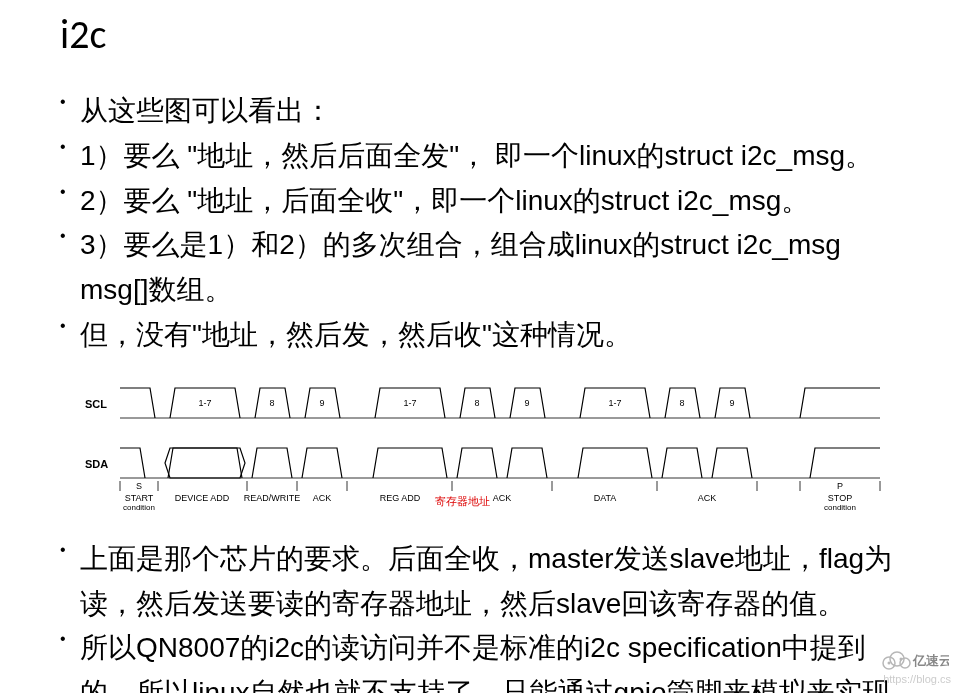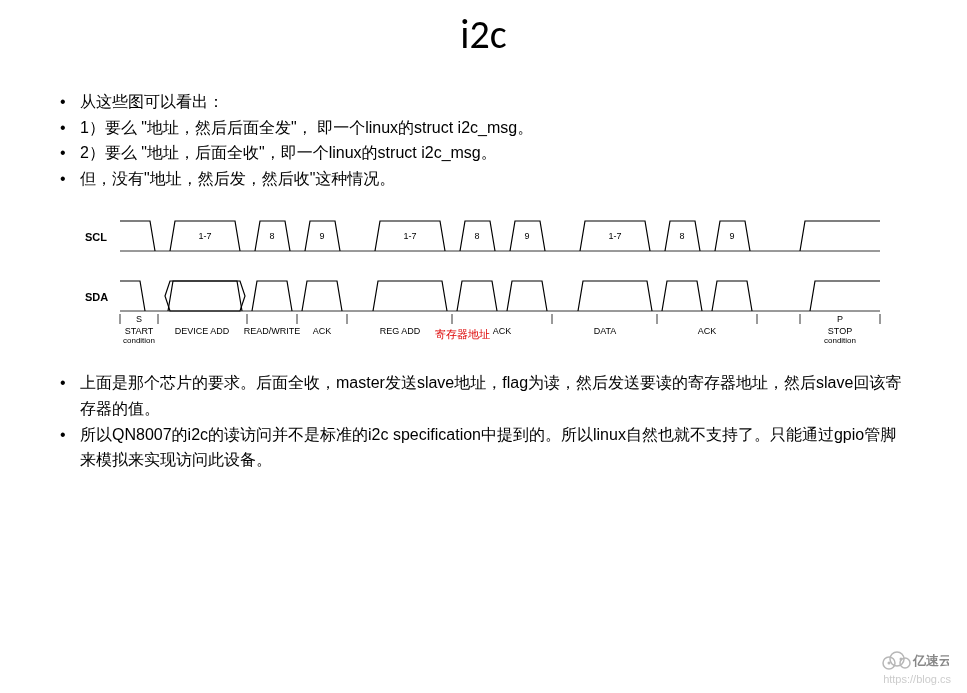--- a/index.html
+++ b/index.html
@@ -1,20 +1,20 @@
 <!DOCTYPE html>
 <html><head>
 <meta charset="utf-8">
 <style>
   * { box-sizing: border-box; margin: 0; padding: 0; }
   html, body { width: 967px; height: 693px; background: #fff; font-family: "Microsoft YaHei", "SimSun", Arial, sans-serif; color: #000; position: relative; }
   .slide { width: 100%; height: 100%; padding: 10px 60px 20px 60px; }
-  .title { font-size: 40px; font-weight: 400; text-align: center; margin-bottom: 30px; color: #000; font-family: Calibri, Arial, sans-serif; }
+  .title { font-size: 40px; font-weight: 400; text-align: left; margin-bottom: 30px; color: #000; font-family: Calibri, Arial, sans-serif; }
   .bullets { list-style: none; }
-  .bullets li { font-size: 16px; line-height: 1.6; color: #000; position: relative; padding-left: 20px; }
+  .bullets li { font-size: 28px; line-height: 1.6; color: #000; position: relative; padding-left: 20px; }
   .bullets li::before { content: "•"; position: absolute; left: 0; top: 0; font-size: 16px; color: #000; }
   .diagram-wrap { margin: 15px 0 15px 20px; }
   .timing { width: 820px; }
   .row-label { font-family: Arial, sans-serif; font-size: 11px; font-weight: bold; fill: #000; }
   .sig { stroke: #000; stroke-width: 1.2; fill: none; }
   .thin { stroke: #000; stroke-width: 0.8; fill: none; }
   .seg-label { font-family: Arial, sans-serif; font-size: 9px; fill: #000; text-anchor: middle; }
   .seg-label-sub { font-family: Arial, sans-serif; font-size: 8px; fill: #000; text-anchor: middle; }
   .bit-label { font-family: Arial, sans-serif; font-size: 9px; fill: #000; text-anchor: middle; }
   .red-label { font-family: "Microsoft YaHei", Arial, sans-serif; font-size: 11px; fill: #d00; text-anchor: start; }
@@ -26,20 +26,21 @@
 </head>
 <body>
 
 <div class="slide">
   <h1 class="title">i2c</h1>
 
   <ul class="bullets">
     <li>从这些图可以看出：</li>
     <li>1）要么 "地址，然后后面全发"， 即一个linux的struct i2c_msg。</li>
     <li>2）要么  "地址，后面全收"，即一个linux的struct i2c_msg。</li>
+    <li>3）要么是1）和2）的多次组合，组合成linux的struct i2c_msg msg[]数组。</li>
     <li>但，没有"地址，然后发，然后收"这种情况。</li>
   </ul>
 
   <div class="diagram-wrap">
     <svg class="timing" viewBox="0 0 820 145">
 
       <text x="5" y="35" class="row-label">SCL</text>
 
       <line class="thin" x1="40" y1="45" x2="800" y2="45"></line>
 

